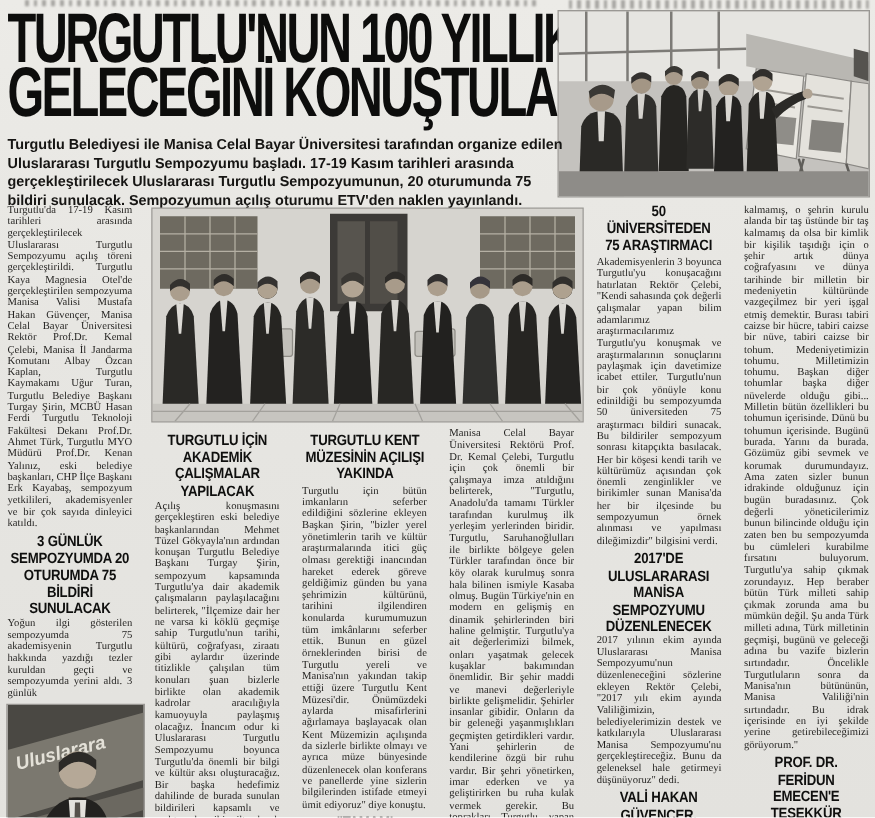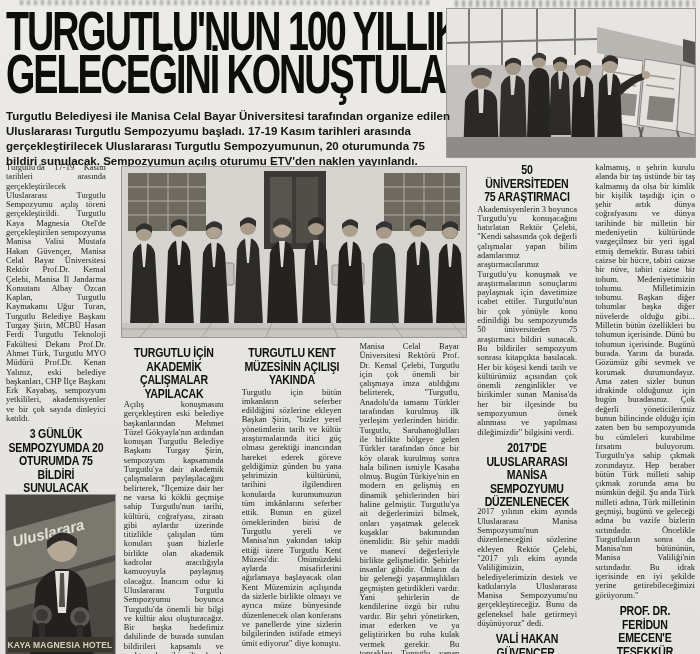--- a/index.html
+++ b/index.html
@@ -117,20 +117,21 @@
     <rect x="0" y="128" width="248" height="20" fill="#8e8c88"></rect>
   </svg>
 
   <p class="intro">Turgutlu Belediyesi ile Manisa Celal Bayar Üniversitesi tarafından organize edilen Uluslararası Turgutlu Sempozyumu başladı. 17-19 Kasım tarihleri arasında gerçekleştirilecek Uluslararası Turgutlu Sempozyumunun, 20 oturumunda 75 bildiri sunulacak. Sempozyumun açılış oturumu ETV'den naklen yayınlandı.</p>
 
   <div class="cols">
 
     <div class="col">
       <p class="body first">Turgutlu'da 17-19 Kasım tarihleri arasında gerçekleştirilecek Uluslararası Turgutlu Sempozyumu açılış töreni gerçekleştirildi. Turgutlu Kaya Magnesia Otel'de gerçekleştirilen sempozyuma Manisa Valisi Mustafa Hakan Güvençer, Manisa Celal Bayar Üniversitesi Rektör Prof.Dr. Kemal Çelebi, Manisa İl Jandarma Komutanı Albay Özcan Kaplan, Turgutlu Kaymakamı Uğur Turan, Turgutlu Belediye Başkanı Turgay Şirin, MCBÜ Hasan Ferdi Turgutlu Teknoloji Fakültesi Dekanı Prof.Dr. Ahmet Türk, Turgutlu MYO Müdürü Prof.Dr. Kenan Yalınız, eski belediye başkanları, CHP İlçe Başkanı Erk Kayabaş, sempozyum yetkilileri, akademisyenler ve bir çok sayıda dinleyici katıldı.</p>
       <h3 class="sub">3 GÜNLÜK SEMPOZYUMDA 20 OTURUMDA 75 BİLDİRİ SUNULACAK</h3>
+      <p class="body">Yoğun ilgi gösterilen sempozyumda 75 akademisyenin Turgutlu hakkında yazdığı tezler kuruldan geçti ve sempozyumda yerini aldı. 3 günlük</p>
 
       <svg class="photo podium-photo" width="109" height="163" viewBox="0 0 109 163">
         <rect x="0" y="0" width="109" height="163" fill="#4a4843"></rect>
         <path d="M0 36 L109 6 L109 60 L0 92 Z" fill="#7b786f"></path>
         <text x="8" y="52" font-size="15" font-weight="bold" fill="#e4e1d8" transform="rotate(-14 8 52)" font-style="italic">Uluslarara</text>
         <path d="M0 96 L109 66 L109 84 L0 116 Z" fill="#6b6860"></path>
 
         <circle cx="56" cy="52" r="15" fill="#b5a897"></circle>
         <path d="M41 46 Q56 30 71 44 L71 52 Q56 38 41 54 Z" fill="#2c2a27"></path>
         <rect x="49" y="74" width="14" height="8" fill="#3d3229"></rect>

